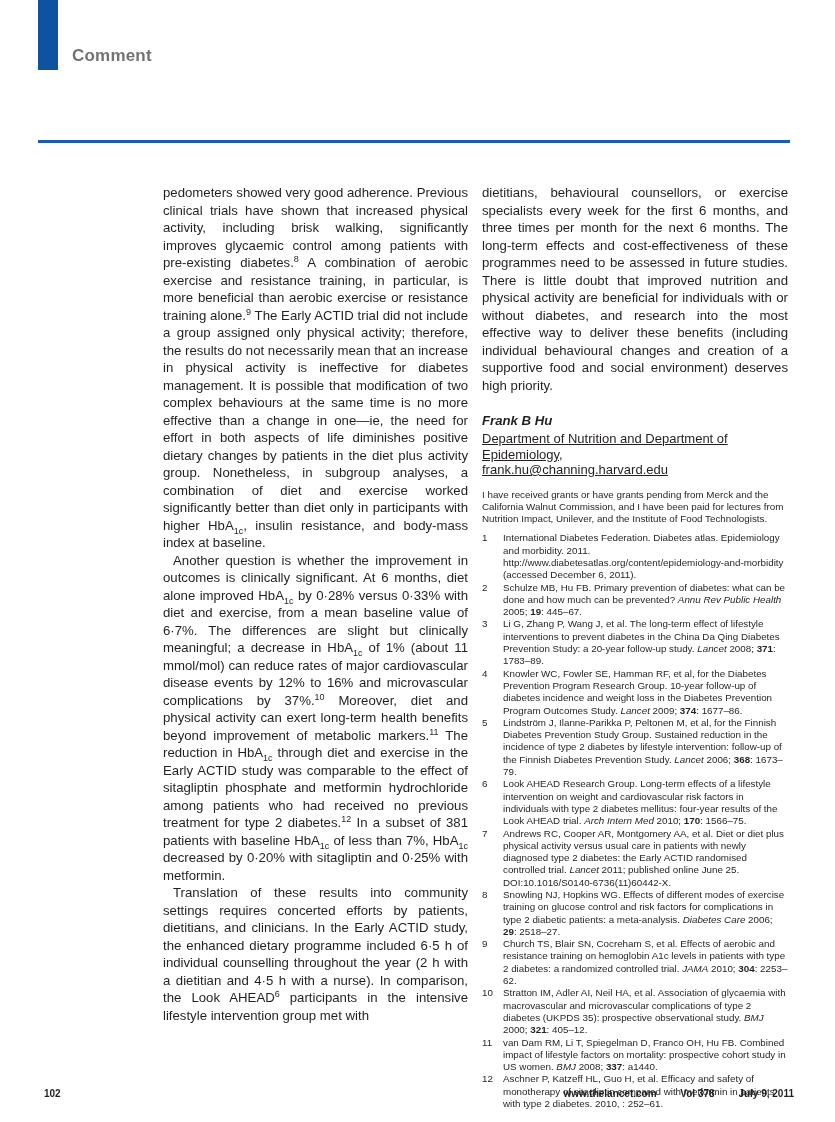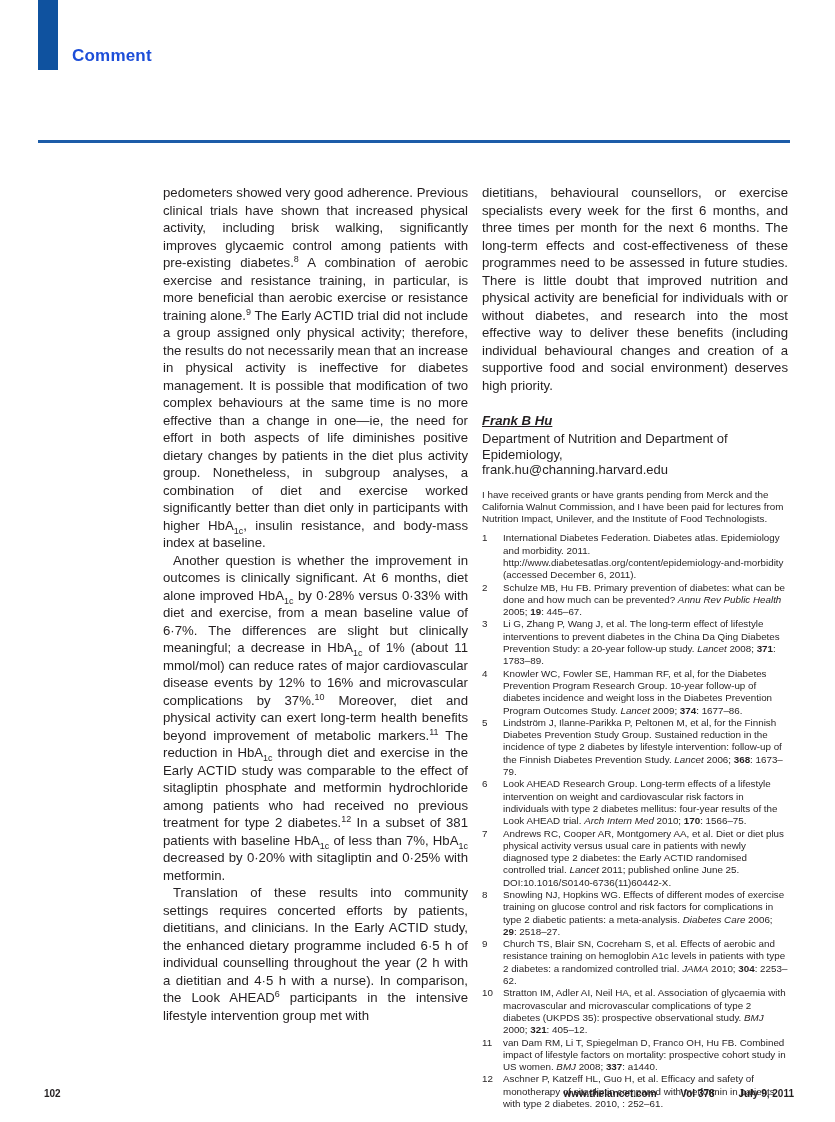--- a/index.html
+++ b/index.html
@@ -10,42 +10,42 @@
     font-family:"Liberation Sans",sans-serif;
     color:#231f20;
     overflow:hidden;
   }
   .accent-bar{
     position:absolute;left:38px;top:0;width:20px;height:70px;
     background:#0f529f;
   }
   .section-heading{
     position:absolute;left:72px;top:46px;margin:0;
-    font-size:17px;font-weight:700;letter-spacing:.2px;color:#1d4ed8;
+    font-size:17px;font-weight:700;letter-spacing:.2px;color:#737373;
   }
   .header-rule{
     position:absolute;left:38px;top:140px;width:752px;height:3px;
     background:#1c5ca8;
   }
   .columns{
     position:absolute;left:163px;top:184px;width:625px;
     display:flex;gap:14px;
   }
   .col-left{width:305px;flex:none;}
   .col-right{width:306px;flex:none;}
   .body-p{
     margin:0;font-size:13.2px;line-height:17.5px;
     text-align:justify;color:#231f20;
   }
   .body-p.indent{text-indent:10px;}
   sup{font-size:68%;line-height:0;vertical-align:super;}
   sub{font-size:68%;line-height:0;vertical-align:sub;}
   .author-block{margin-top:19px;}
-  .author-name{margin:0 0 2px 0;font-size:13.2px;font-weight:700;font-style:italic;line-height:16px;text-decoration:underline;}
-  .affil,.email{margin:0;font-size:13px;line-height:15.5px;}
+  .author-name{margin:0 0 2px 0;font-size:13.2px;font-weight:700;font-style:italic;line-height:16px;}
+  .affil,.email{margin:0;font-size:13px;line-height:15.5px;text-decoration:underline;}
   .disclosure{
     margin:11px 0 0 0;font-size:9.8px;line-height:12.3px;text-align:left;
   }
   .refs{margin-top:7px;}
   .ref-row{display:flex;font-size:9.8px;line-height:12.3px;}
   .ref-num{flex:none;width:21px;}
   .ref-text{flex:1;text-align:left;}
   .footer{
     position:absolute;left:44px;top:1088px;width:750px;
     display:flex;justify-content:space-between;align-items:baseline;

